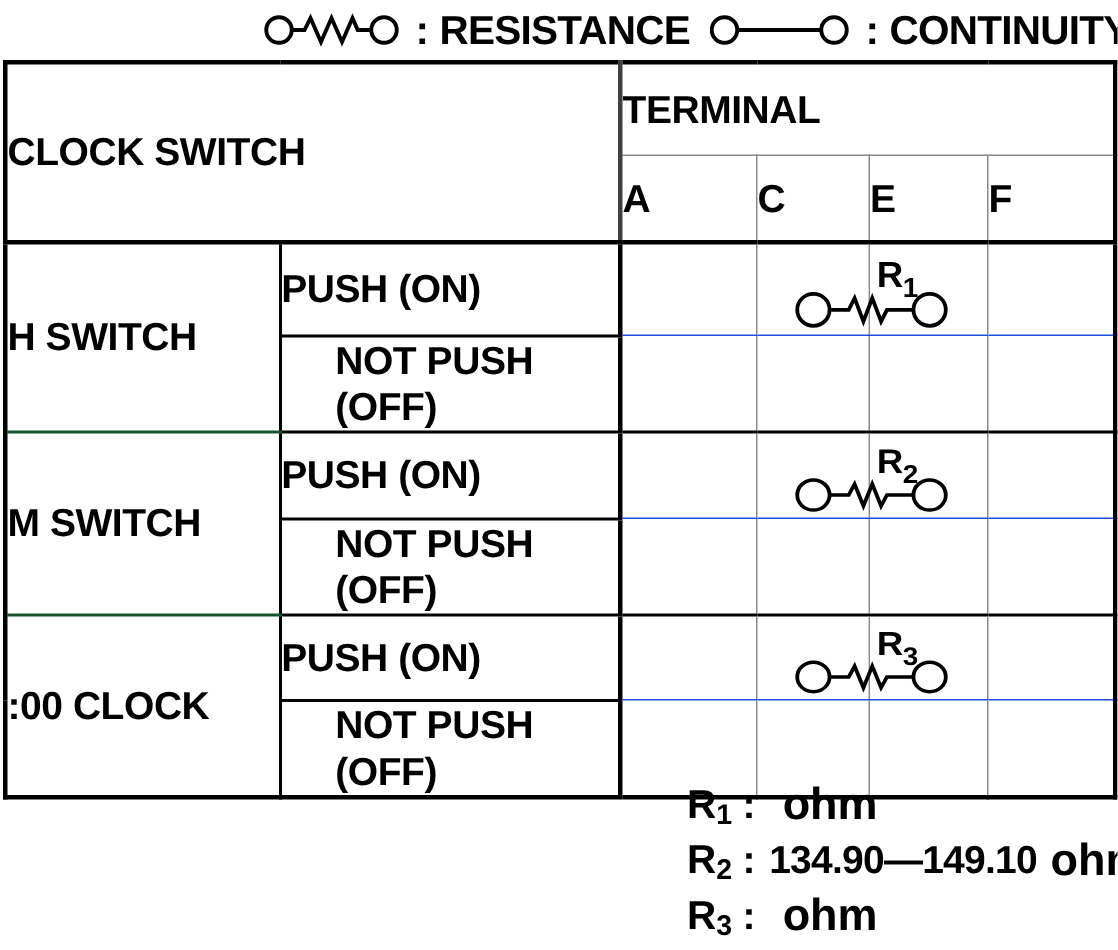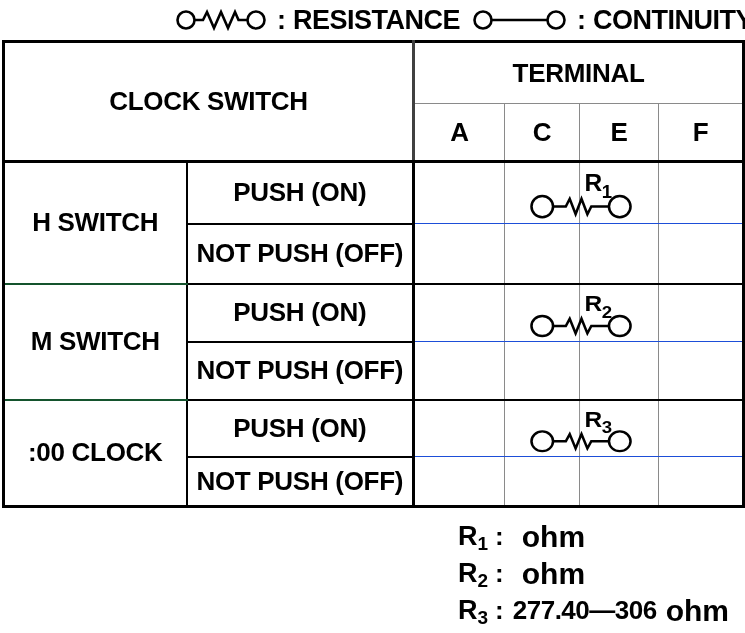--- a/index.html
+++ b/index.html
@@ -16,39 +16,39 @@
   .legend .sep{font-size:27px;margin:0 7px 0 11px;}
   .legend .lbl{font-size:27px;letter-spacing:-0.5px;}
   .legend svg{display:block;}
   .legend .sym2{margin-left:13px;}
   
   table{
     position:absolute;left:2px;top:40px;width:740px;
     border-collapse:collapse;table-layout:fixed;
   }
   td{
-    padding:0;text-align:center;vertical-align:middle;
+    padding:0;text-align:left;vertical-align:middle;
     font-size:26px;font-weight:bold;letter-spacing:-0.3px;
     overflow:visible;
   }
   table{border:3px solid #000;}
   tr.h1{height:62px;} tr.h2{height:58px;}
   tr.p0{height:62px;} tr.n0{height:60px;}
   tr.p1{height:58px;} tr.n1{height:58px;}
   tr.p2{height:57px;} tr.n2{height:50px;}
   td.clock{border-right:3px solid #404040;border-bottom:3px solid #000;}
   td.terminal{border-bottom:1px solid #8a8a8a;}
   td.tcol{border-bottom:3px solid #000;}
   td.gline{border-left:1px solid #8a8a8a;}
   td.bline{border-left:3px solid #000;}
   td.sw{border-right:2px solid #000;border-bottom:2px solid #14532d;}
   td.state{border-right:3px solid #000;margin-left:12px;}
   tr.push td.state{border-bottom:2px solid #000;}
   tr.push td.term{border-bottom:1px solid #1d4ed8;}
-  tr.gend td{border-bottom:2px solid #000;}
+  tr.gend td{border-bottom:2px solid #000;padding-left:36px;}
   td.res{position:relative;padding:0;}
   td.res svg{position:absolute;left:0;top:0;width:100%;height:100%;display:block;}
   
   .notes{position:absolute;left:458px;top:518px;}
   .note{height:37px;display:flex;align-items:center;white-space:nowrap;}
   .note .rn{font-size:27px;}
   .note .rsub{font-size:19px;position:relative;top:7px;}
   .note .colon{font-size:26px;margin:0 9px 0 7px;}
   .note .val{font-size:26px;letter-spacing:-0.5px;}
   .note .unit{font-size:30px;margin-left:9px;}
@@ -169,22 +169,22 @@
   <div class="note">
     <span class="rn">R</span>
       <span class="rsub">1</span>
       <span class="colon">:</span>
       <span class="unit">ohm</span>
   </div>
   <div class="note">
     <span class="rn">R</span>
       <span class="rsub">2</span>
       <span class="colon">:</span>
+      <span class="val">134.90—149.10</span>
       <span class="unit">ohm</span>
   </div>
   <div class="note">
     <span class="rn">R</span>
       <span class="rsub">3</span>
       <span class="colon">:</span>
-      <span class="val">277.40—306</span>
       <span class="unit">ohm</span>
   </div>
 </div>
 
 </body></html>

